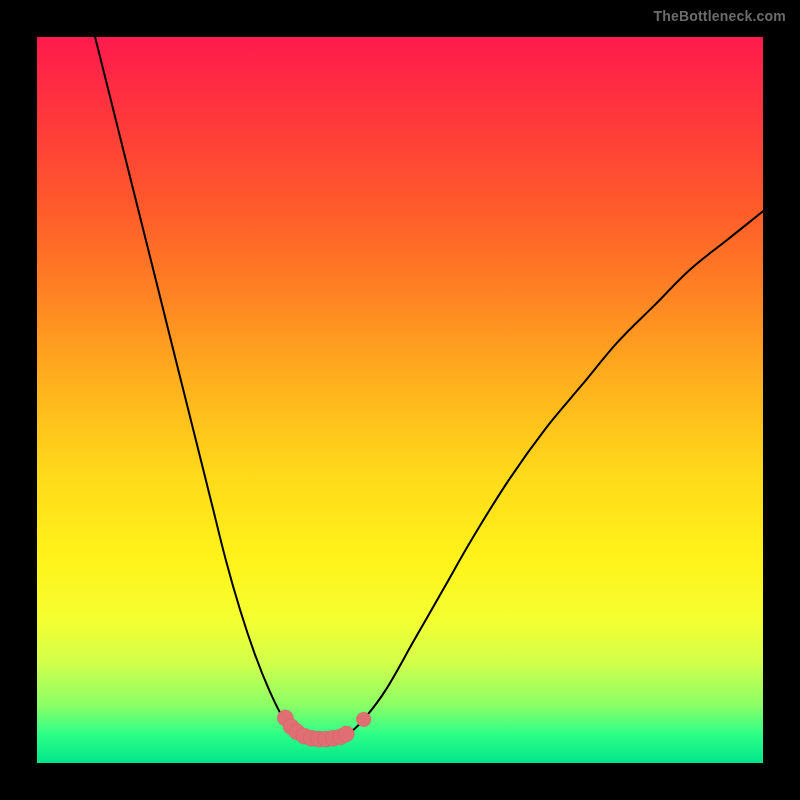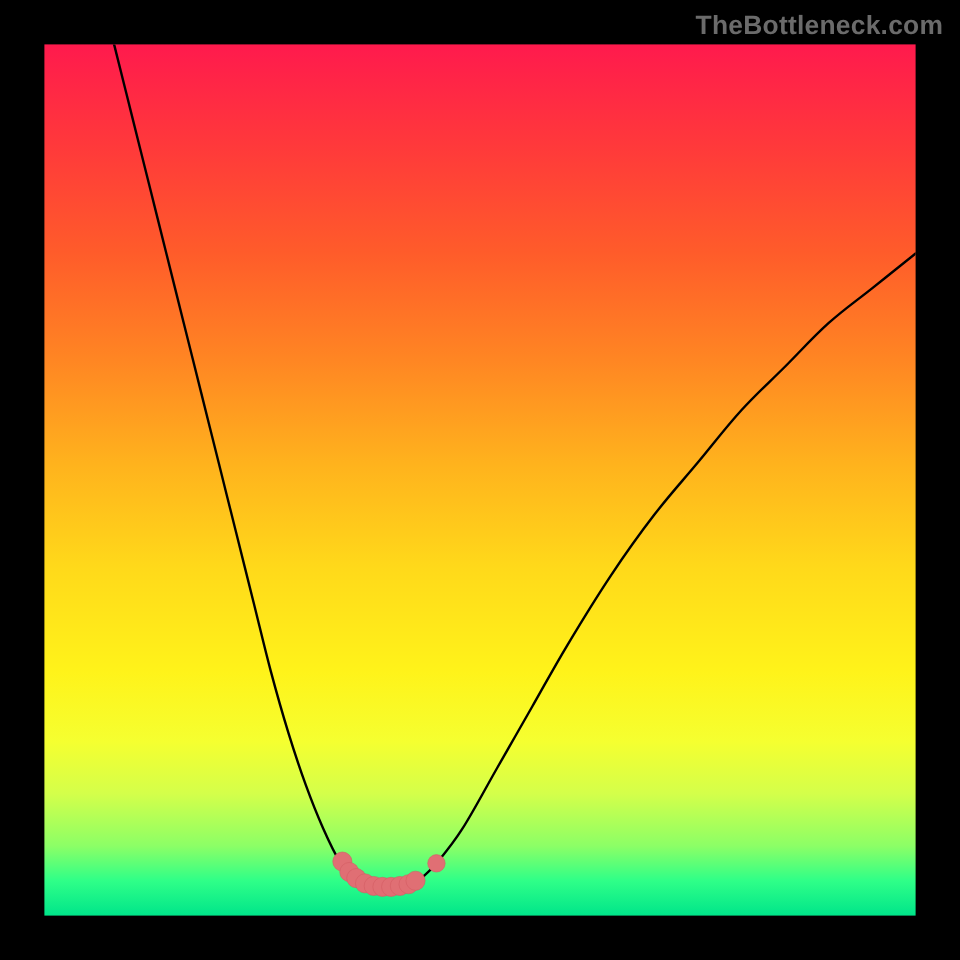--- a/index.html
+++ b/index.html
@@ -37,21 +37,21 @@
       #8cff66 92%,
       #2fff88 96%,
       #00e58a 100%
     );
   }
   .watermark {
     position: absolute;
     top: 8px;
     right: 14px;
     font-family: Arial, Helvetica, sans-serif;
-    font-size: 22px;
+    font-size: 14px;
     font-weight: 600;
     color: #6b6b6b;
     letter-spacing: 0.2px;
   }
   svg.curve {
     position: absolute;
     left: 0;
     top: 0;
   }
 </style>

